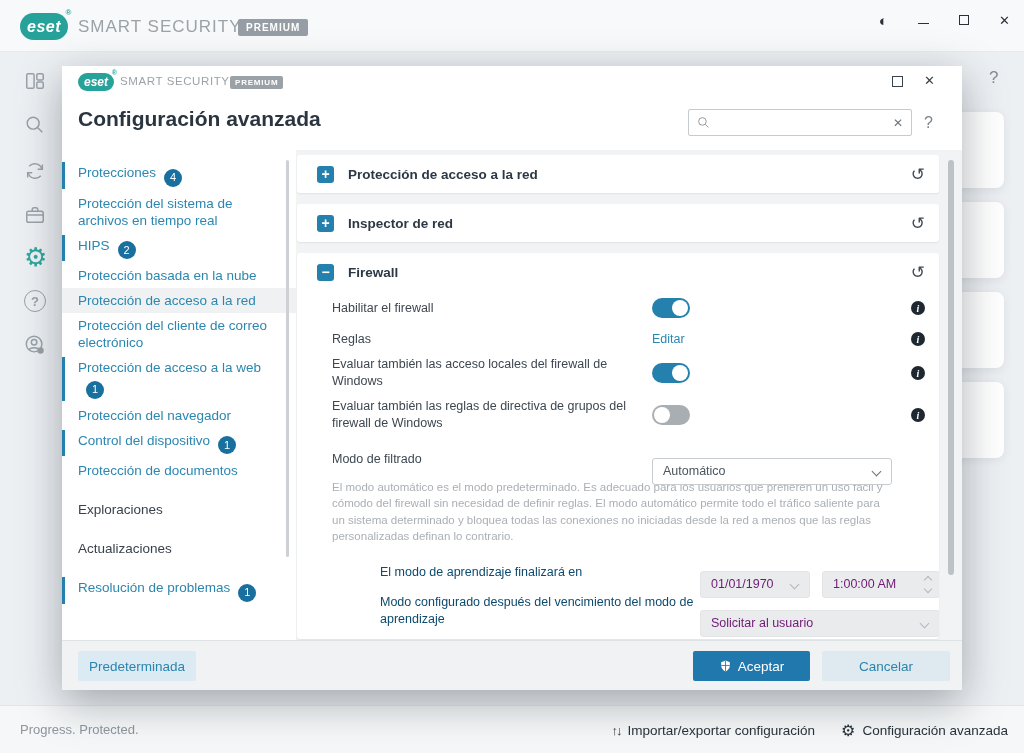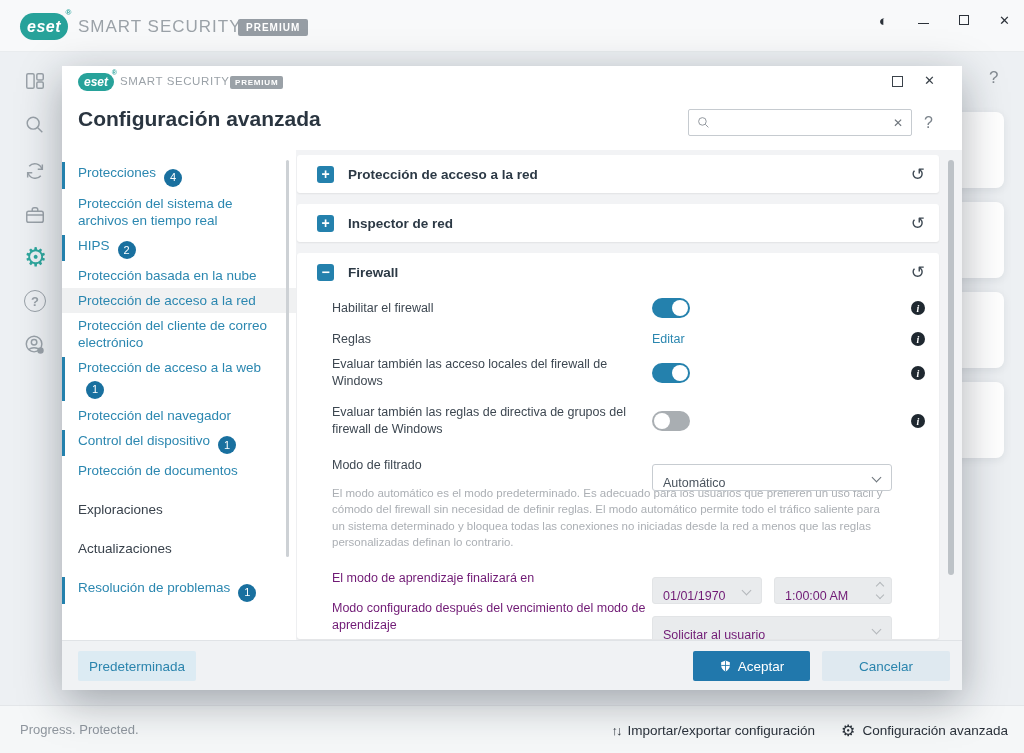--- a/index.html
+++ b/index.html
@@ -72,28 +72,28 @@
   .dlg-main { flex:1; background:#f2f3f5; padding:5px 0 0 1px; position:relative; }
   .card { width:642px; background:#fff; border-radius:3px; box-shadow:0 1px 2px rgba(0,0,0,.07); margin-bottom:11px; }
   .card-head { display:flex; align-items:center; height:38px; padding:0 14px 0 20px; cursor:default; }
   .exp { width:17px; height:17px; border-radius:3px; background:#2481ad; color:#fff; display:flex; align-items:center; justify-content:center; font-size:14px; font-weight:bold; line-height:1; flex:0 0 auto; }
   .ctitle { margin-left:14px; font-size:13.5px; font-weight:700; color:#2c3945; }
   .revert { margin-left:auto; font-size:17px; color:#3f4a54; line-height:1; }
   .card.fw { height:386px; overflow:hidden; }
 
   .frow { position:relative; display:flex; align-items:center; padding:0 40px 0 35px; }
   .frow .lbl { width:320px; font-size:12.5px; color:#3d4751; line-height:1.35; flex:0 0 auto; }
-  .frow .lbl.dis, .dis-txt { color:#701a75; }
+  .frow .lbl.dis, .dis-txt { color:#0c4a6e;margin-left:48px; }
   .frow .info { position:absolute; right:14px; top:50%; transform:translateY(-50%); width:14px; height:14px; border-radius:7px; background:#1f2830; color:#fff; font-family:"Liberation Serif",serif; font-style:italic; font-weight:bold; font-size:10px; display:flex; align-items:center; justify-content:center; }
   .tgl { width:38px; height:20px; border-radius:10px; background:#2481ad; position:relative; flex:0 0 auto; }
   .tgl::after { content:""; position:absolute; width:16px; height:16px; border-radius:8px; background:#fff; top:2px; right:2px; }
   .tgl.off { background:#a9aeb2; }
   .tgl.off::after { left:2px; right:auto; }
   .linka { font-size:12.5px; color:#2b87b0; }
-  .sel { width:240px; height:27px; background:#fff; border:1px solid #c7ccd1; border-radius:3px; display:flex; align-items:flex-end; padding:0 26px 0 10px; font-size:12.5px; color:#4a545e; position:relative; flex:0 0 auto;margin-top:24px; }
+  .sel { width:240px; height:27px; background:#fff; border:1px solid #c7ccd1; border-radius:3px; display:flex; align-items:center; padding:0 26px 0 10px; font-size:12.5px; color:#4a545e; position:relative; flex:0 0 auto;margin-top:24px; }
   .sel .cv { position:absolute; right:11px; top:9px; width:7px; height:7px; border-right:1.5px solid #6b737a; border-bottom:1.5px solid #6b737a; transform:rotate(45deg); }
   .sel.dis { background:#e9ebed; border-color:#e2e4e6; color:#701a75; }
   .sel.dis .cv { border-color:#b3b7bb; }
   .sel.w110 { width:110px; }
   .sel.w118 { width:118px; padding-right:20px; }
   .updown { position:absolute; right:8px; top:5px; display:flex; flex-direction:column; gap:3px; }
   .updown i { width:6px; height:6px; border-right:1.4px solid #b3b7bb; border-bottom:1.4px solid #b3b7bb; }
   .updown .u { transform:rotate(-135deg); }
   .updown .d { transform:rotate(45deg); }
   .fdesc { padding:2px 48px 10px 35px; font-size:11.5px; line-height:1.42; color:#abafb4; }
@@ -284,21 +284,21 @@
             <span class="linka">Editar</span>
             <span class="info">i</span>
           </div>
 
           <div class="frow" style="height:40px">
             <span class="lbl">Evaluar también las acceso locales del firewall de Windows</span>
             <span class="tgl"></span>
             <span class="info">i</span>
           </div>
 
-          <div class="frow" style="height:44px;margin-top:6px">
+          <div class="frow" style="height:44px;">
             <span class="lbl">Evaluar también las reglas de directiva de grupos del firewall de Windows</span>
             <span class="tgl off"></span>
             <span class="info">i</span>
           </div>
 
           <div class="frow" style="height:36px;margin-top:4px">
             <span class="lbl">Modo de filtrado</span>
             <span class="sel">
                 <span>Automático</span>
                 <span class="cv"></span>

